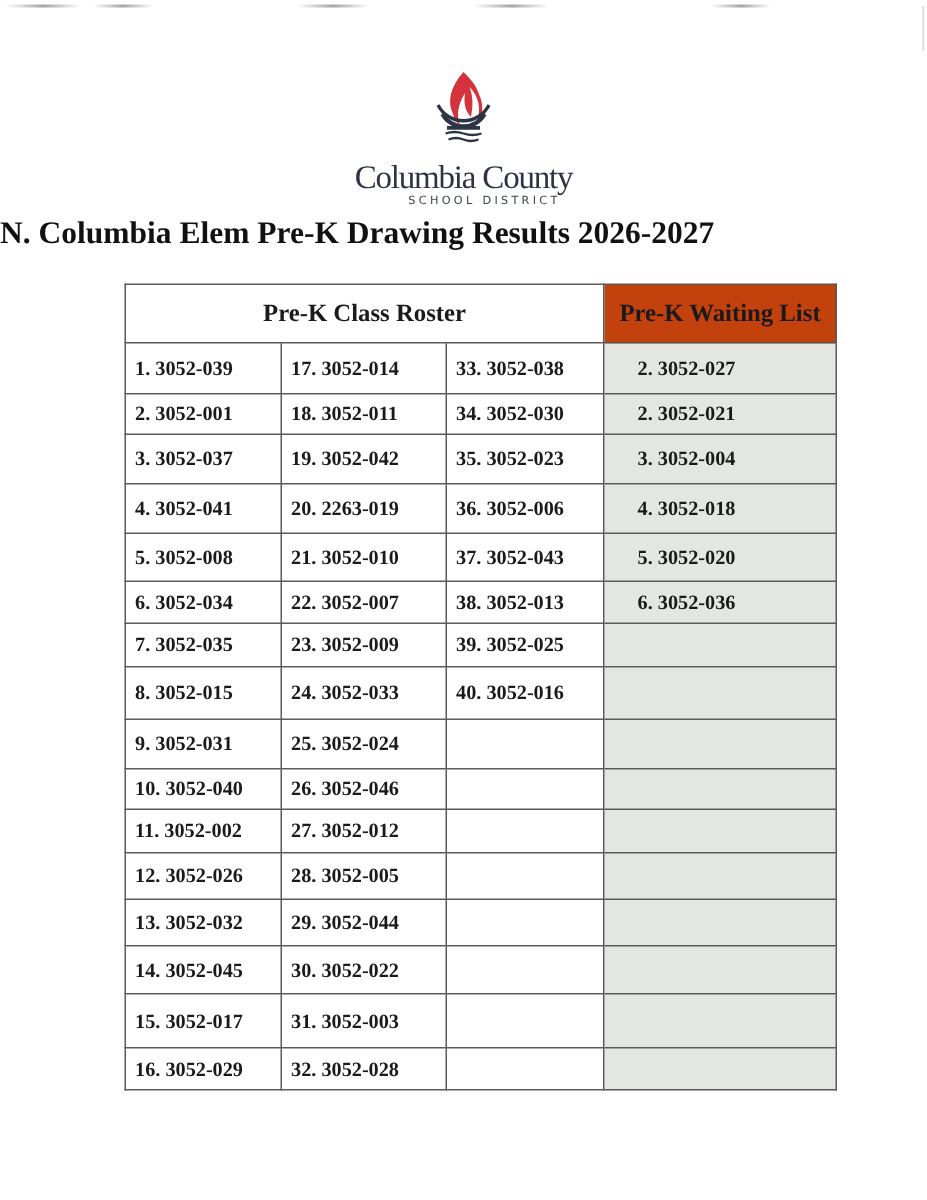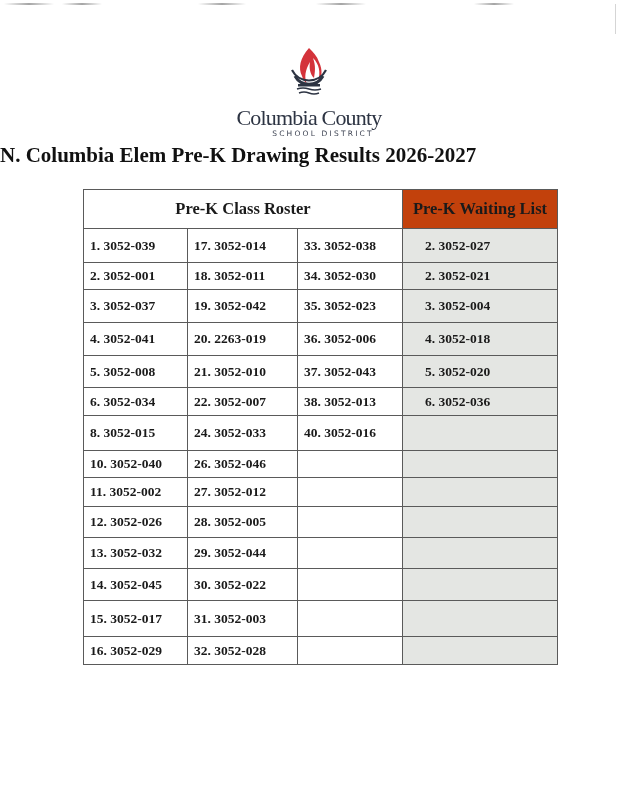--- a/index.html
+++ b/index.html
@@ -92,24 +92,36 @@
       <td>21. 3052-010</td>
       <td>37. 3052-043</td>
       <td class="wait">5.  3052-020</td>
     </tr>
     <tr style="height:28px">
       <td>6. 3052-034</td>
       <td>22. 3052-007</td>
       <td>38. 3052-013</td>
       <td class="wait">6.  3052-036</td>
     </tr>
+    <tr style="height:29px">
+      <td>7. 3052-035</td>
+      <td>23. 3052-009</td>
+      <td>39. 3052-025</td>
+      <td class="wait"></td>
+    </tr>
     <tr style="height:35px">
       <td>8. 3052-015</td>
       <td>24. 3052-033</td>
       <td>40. 3052-016</td>
+      <td class="wait"></td>
+    </tr>
+    <tr style="height:33px">
+      <td>9. 3052-031</td>
+      <td>25. 3052-024</td>
+      <td></td>
       <td class="wait"></td>
     </tr>
     <tr style="height:27px">
       <td>10. 3052-040</td>
       <td>26. 3052-046</td>
       <td></td>
       <td class="wait"></td>
     </tr>
     <tr style="height:29px">
       <td>11. 3052-002</td>

